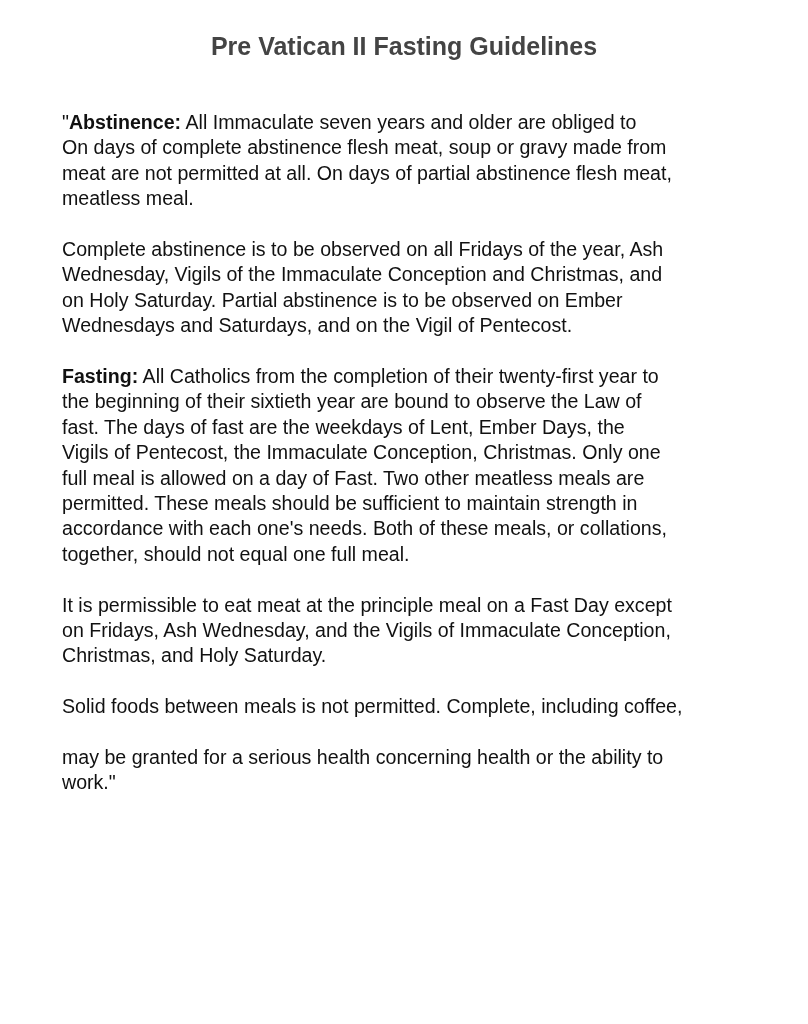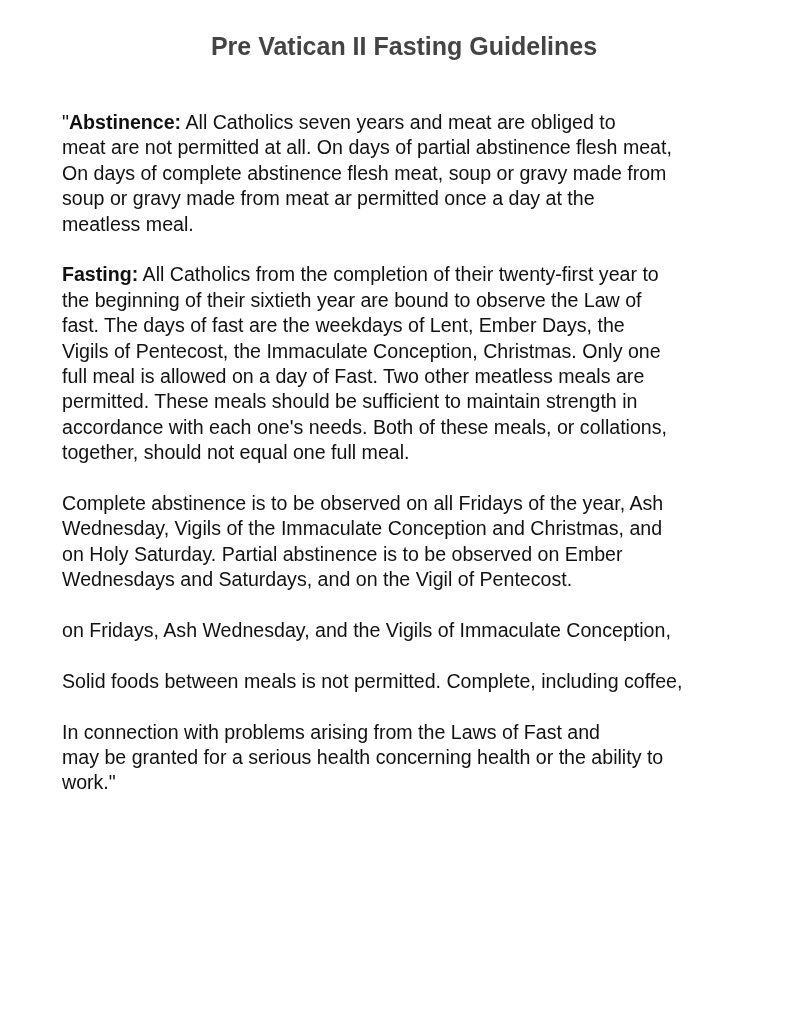--- a/index.html
+++ b/index.html
@@ -47,52 +47,52 @@
     }
   </style>
 </head>
 <body>
 
 <h1 class="title">Pre Vatican II Fasting Guidelines</h1>
 
 <div class="content">
 
   <p class="para">
-    <span class="line"><span>"</span><b>Abstinence:</b><span> All Catholics seven years and meat are obliged to</span></span>
+    <span class="line"><span>"</span><b>Abstinence:</b><span> All Immaculate seven years and older are obliged to</span></span>
+    <span class="line">On days of complete abstinence flesh meat, soup or gravy made from</span>
     <span class="line">meat are not permitted at all. On days of partial abstinence flesh meat,</span>
-    <span class="line">On days of complete abstinence flesh meat, soup or gravy made from</span>
-    <span class="line">soup or gravy made from meat ar permitted once a day at the</span>
     <span class="line">meatless meal.</span>
+  </p>
+
+  <p class="para">
+    <span class="line">Complete abstinence is to be observed on all Fridays of the year, Ash</span>
+    <span class="line">Wednesday, Vigils of the Immaculate Conception and Christmas, and</span>
+    <span class="line">on Holy Saturday. Partial abstinence is to be observed on Ember</span>
+    <span class="line">Wednesdays and Saturdays, and on the Vigil of Pentecost.</span>
   </p>
 
   <p class="para">
     <span class="line"><b>Fasting:</b><span> All Catholics from the completion of their twenty-first year to</span></span>
     <span class="line">the beginning of their sixtieth year are bound to observe the Law of</span>
     <span class="line">fast. The days of fast are the weekdays of Lent, Ember Days, the</span>
     <span class="line">Vigils of Pentecost, the Immaculate Conception, Christmas. Only one</span>
     <span class="line">full meal is allowed on a day of Fast. Two other meatless meals are</span>
     <span class="line">permitted. These meals should be sufficient to maintain strength in</span>
     <span class="line">accordance with each one's needs. Both of these meals, or collations,</span>
     <span class="line">together, should not equal one full meal.</span>
   </p>
 
   <p class="para">
-    <span class="line">Complete abstinence is to be observed on all Fridays of the year, Ash</span>
-    <span class="line">Wednesday, Vigils of the Immaculate Conception and Christmas, and</span>
-    <span class="line">on Holy Saturday. Partial abstinence is to be observed on Ember</span>
-    <span class="line">Wednesdays and Saturdays, and on the Vigil of Pentecost.</span>
-  </p>
-
-  <p class="para">
+    <span class="line">It is permissible to eat meat at the principle meal on a Fast Day except</span>
     <span class="line">on Fridays, Ash Wednesday, and the Vigils of Immaculate Conception,</span>
+    <span class="line">Christmas, and Holy Saturday.</span>
   </p>
 
   <p class="para">
     <span class="line">Solid foods between meals is not permitted. Complete, including coffee,</span>
   </p>
 
   <p class="para">
-    <span class="line">In connection with problems arising from the Laws of Fast and</span>
     <span class="line">may be granted for a serious health concerning health or the ability to</span>
     <span class="line">work."</span>
   </p>
 
 </div>
 
 </body></html>

